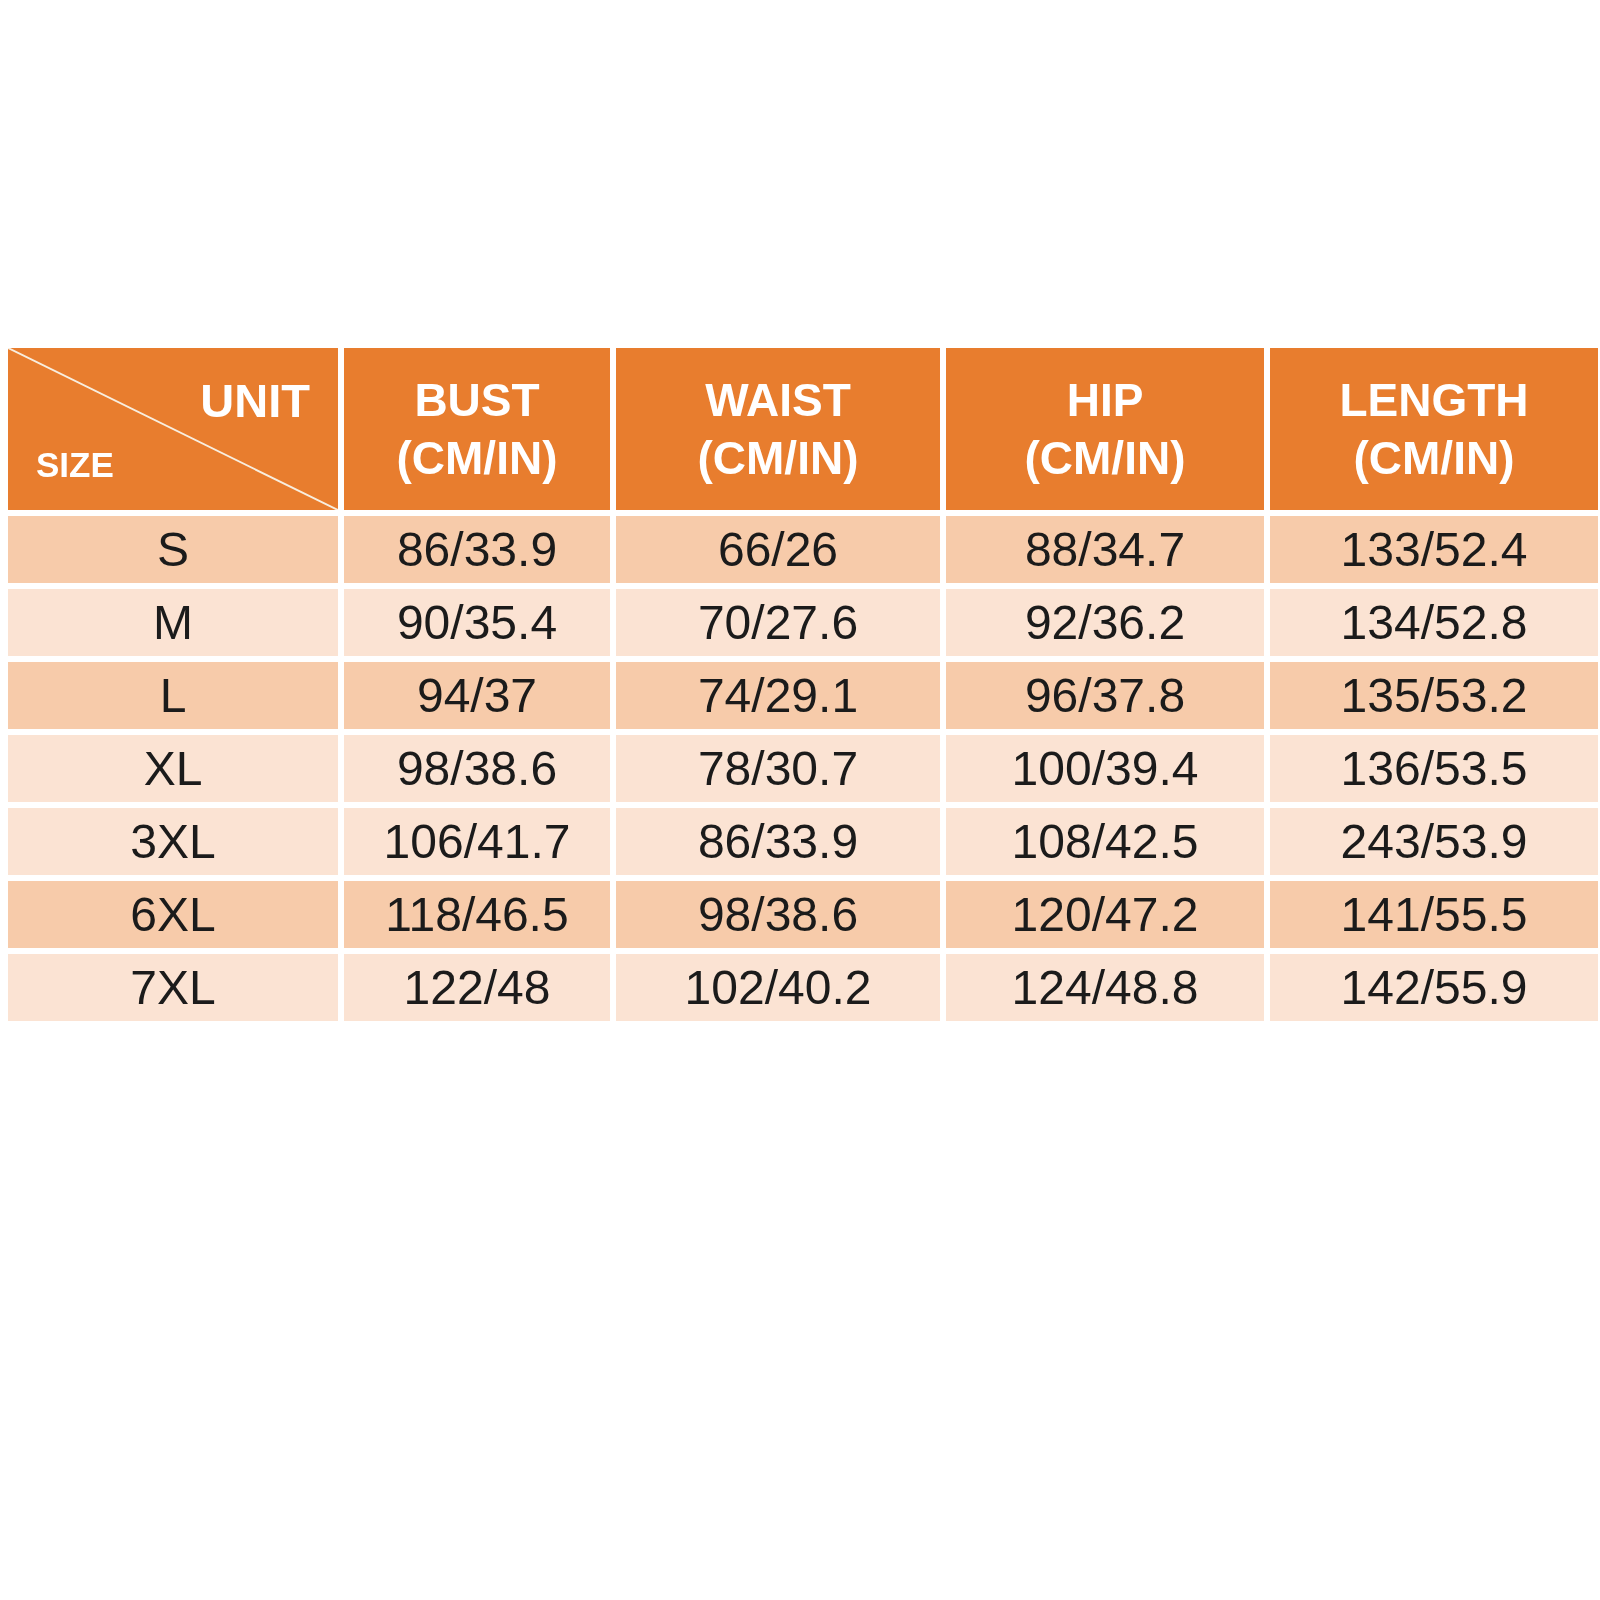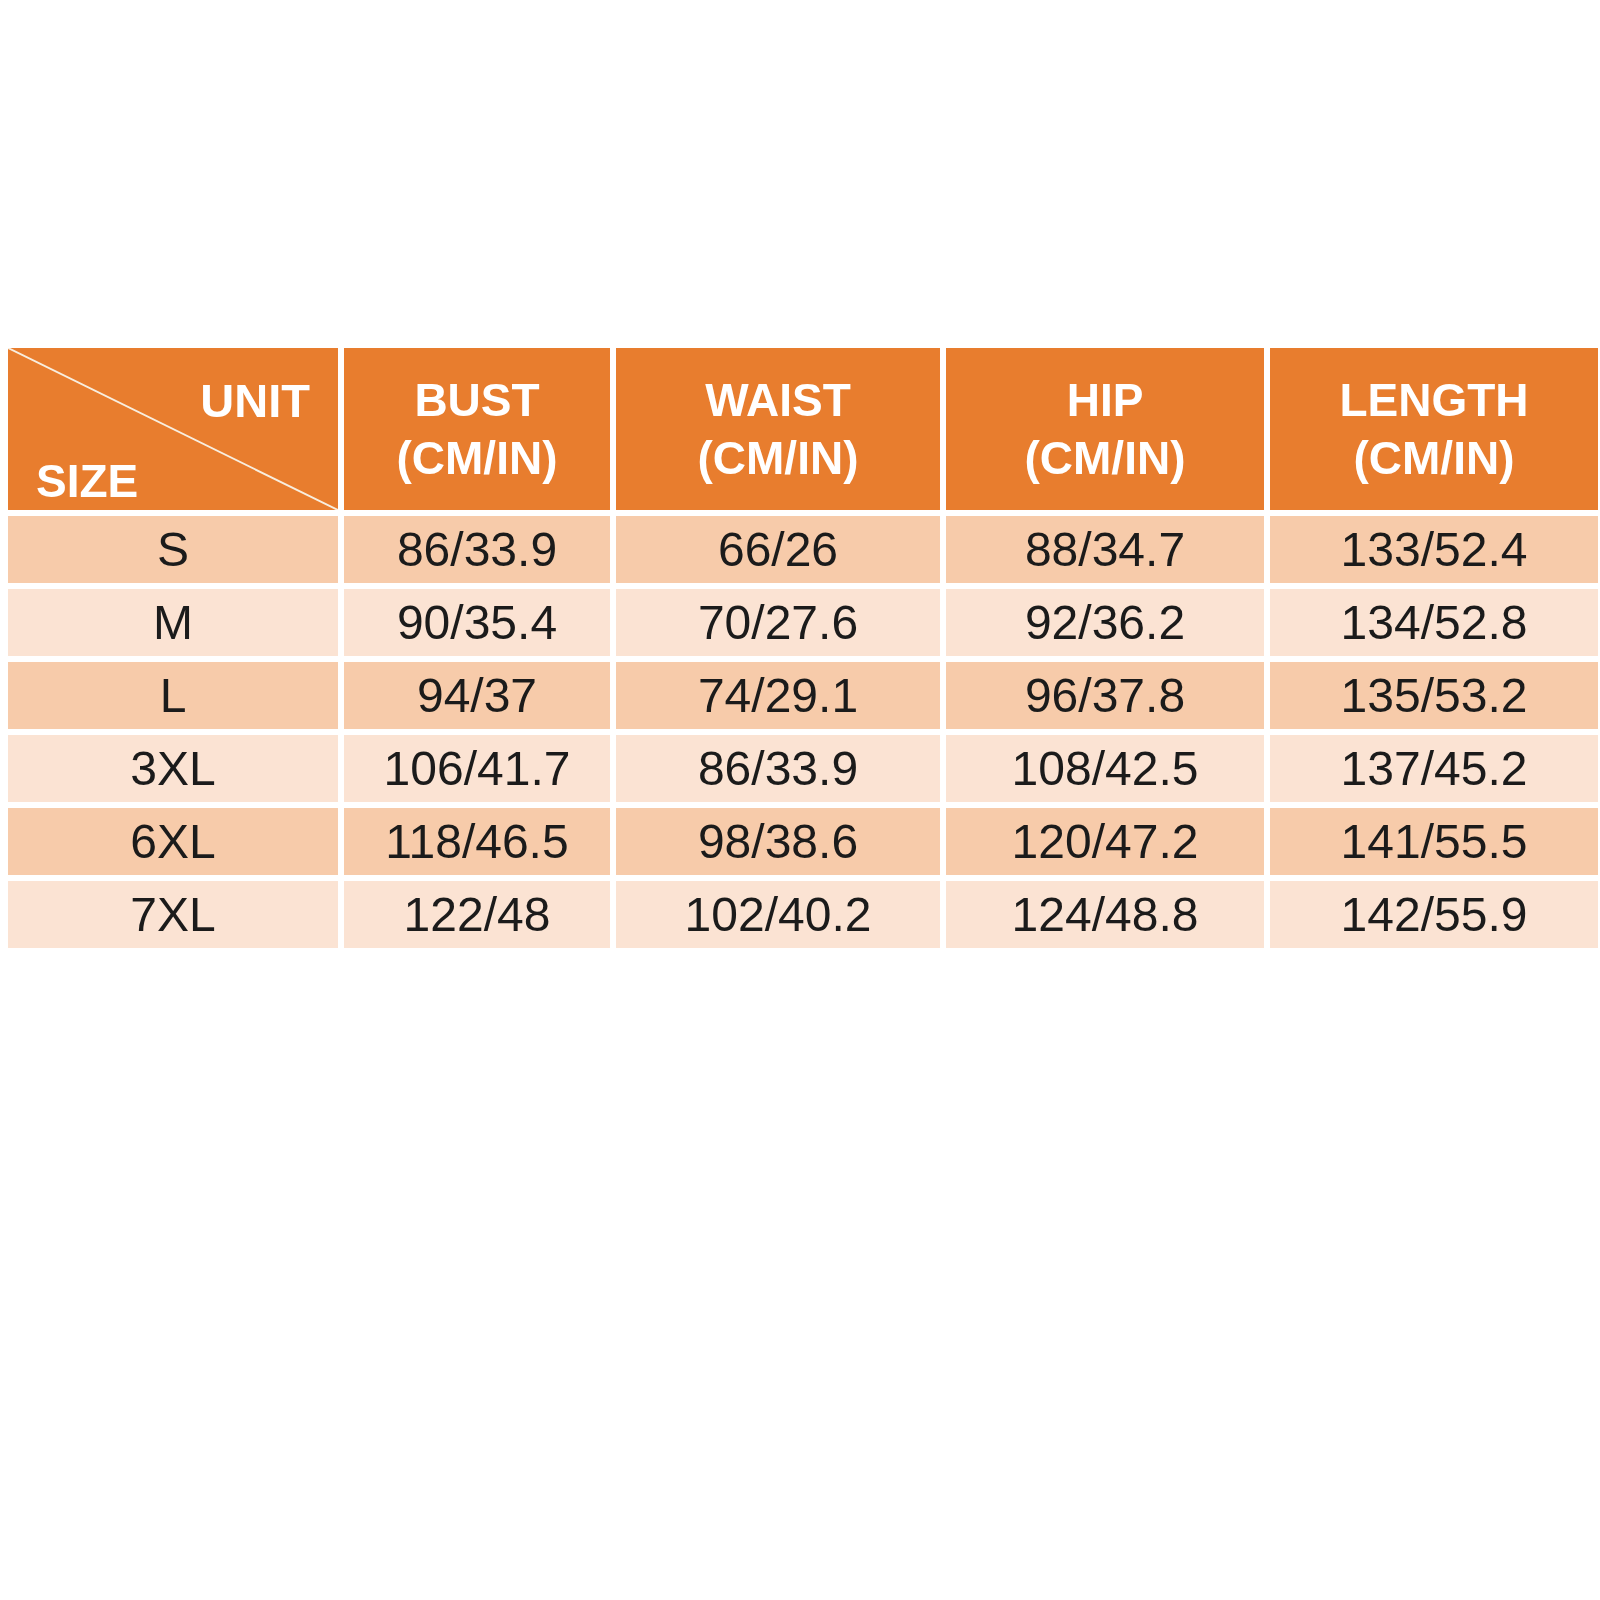--- a/index.html
+++ b/index.html
@@ -53,23 +53,23 @@
     display: block;
   }
   th.corner .corner-unit {
     position: absolute;
     top: 24px;
     right: 28px;
     font-size: 47px;
   }
   th.corner .corner-size {
     position: absolute;
-    bottom: 0;
+    bottom: 16px;
     left: 28px;
-    font-size: 46px;
+    font-size: 35px;
   }
   tbody td {
     color: var(--body-text, #1b1b1b);
     font-size: 48px;
     font-weight: 400;
   }
   tbody tr.band-dark td  { background: var(--row-dark, #F7CBAA); }
   tbody tr.band-light td { background: var(--row-light, #FBE3D3); }
 </style>
 </head>
@@ -135,25 +135,32 @@
           <td>134/52.8</td>
         </tr>
         <tr class="band-dark">
           <td>L</td>
           <td>94/37</td>
           <td>74/29.1</td>
           <td>96/37.8</td>
           <td>135/53.2</td>
         </tr>
         <tr class="band-light">
+          <td>XL</td>
+          <td>98/38.6</td>
+          <td>78/30.7</td>
+          <td>100/39.4</td>
+          <td>136/53.5</td>
+        </tr>
+        <tr class="band-light">
           <td>3XL</td>
           <td>106/41.7</td>
           <td>86/33.9</td>
           <td>108/42.5</td>
-          <td>137/45.2</td>
+          <td>243/53.9</td>
         </tr>
         <tr class="band-dark">
           <td>6XL</td>
           <td>118/46.5</td>
           <td>98/38.6</td>
           <td>120/47.2</td>
           <td>141/55.5</td>
         </tr>
         <tr class="band-light">
           <td>7XL</td>

